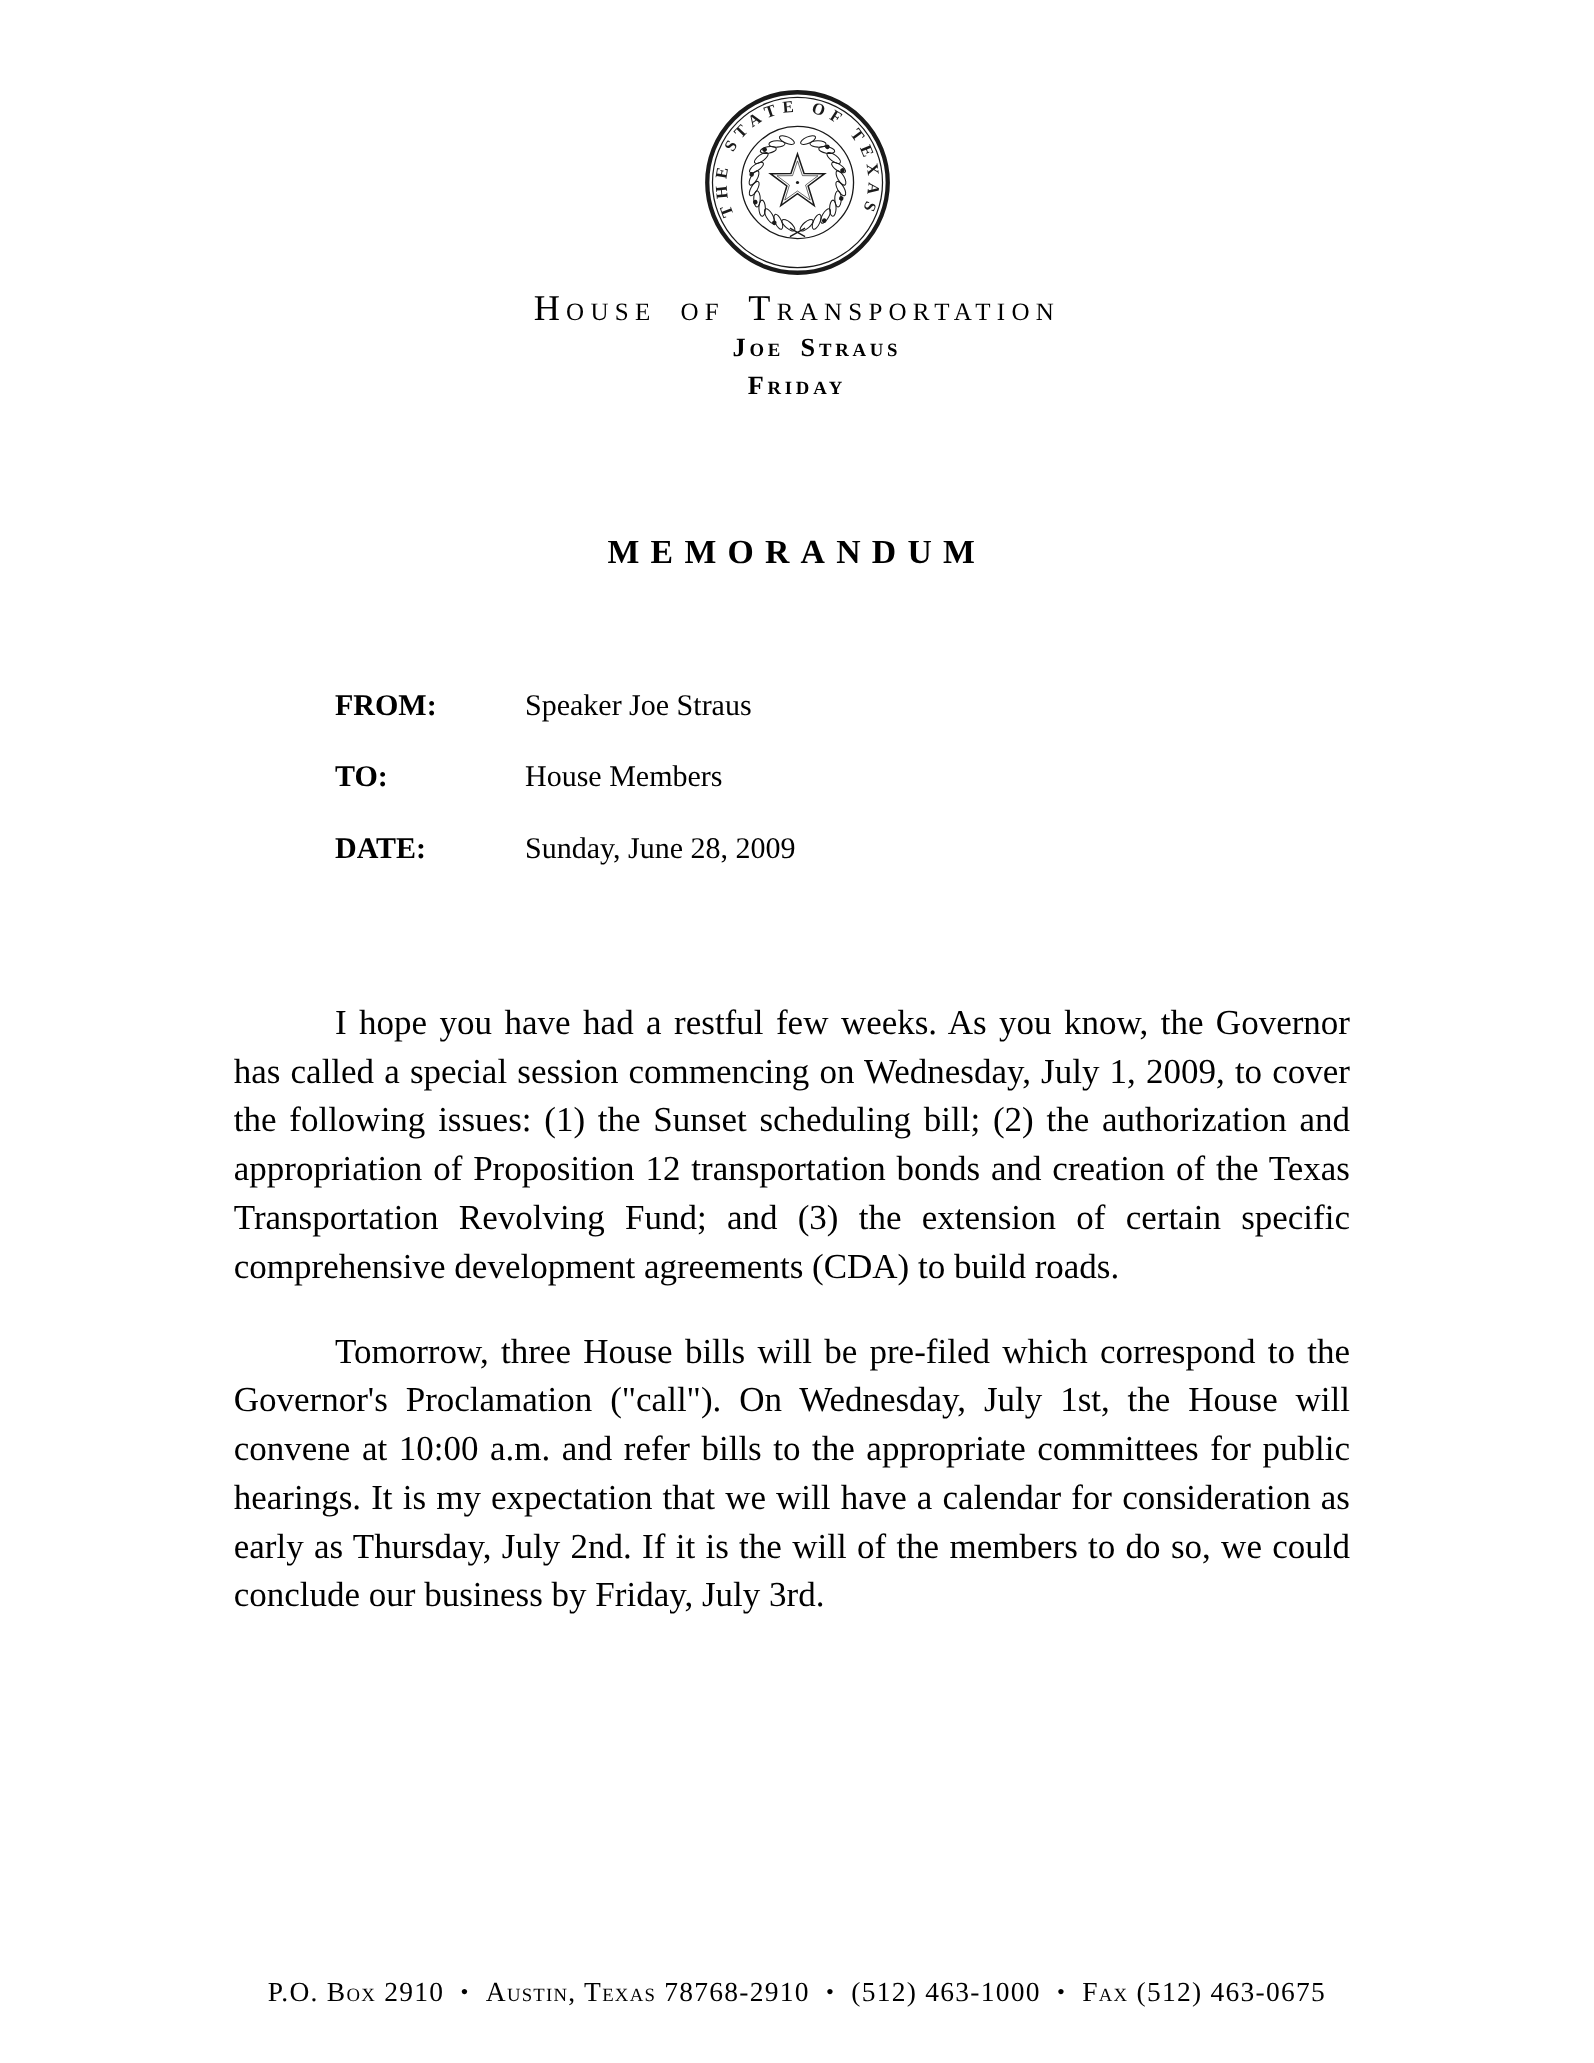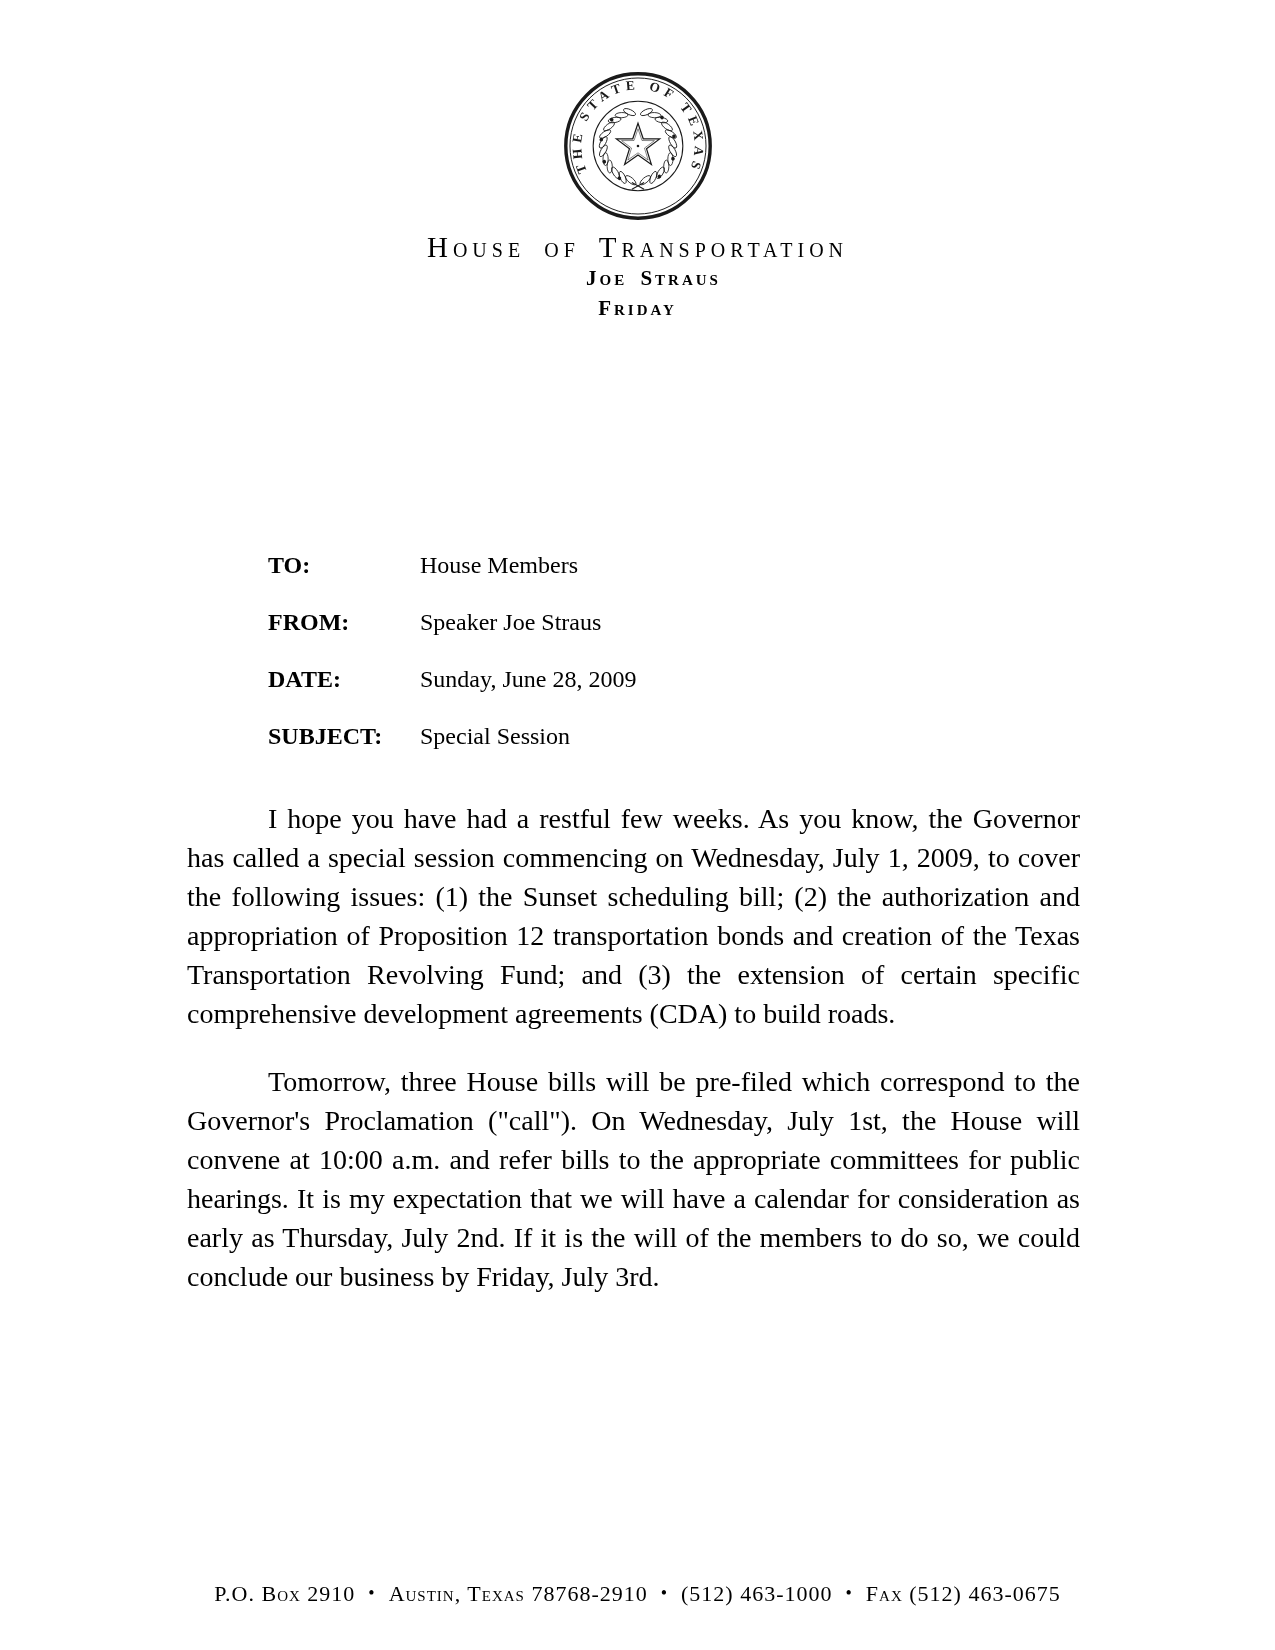--- a/index.html
+++ b/index.html
@@ -178,38 +178,35 @@
       <text font-size="17.5" letter-spacing="6.5" fill="#1a1a1a" font-family="Liberation Serif, DejaVu Serif, serif" font-weight="bold">
         <textPath href="#arcText" startOffset="50%" text-anchor="middle">THE STATE OF TEXAS</textPath>
       </text>
     </svg>
   </div>
 
   <div class="org-name">House of Transportation</div>
   <div class="speaker-name">Joe Straus</div>
   <div class="speaker-title">Friday</div>
 
+  <div class="memo-title">MEMORANDUM</div>
 
   <div class="memo-fields">
+    <div class="field-row">
+      <span class="field-label">FROM:</span>
+      <span class="field-value">Speaker Joe Straus</span>
+    </div>
     <div class="field-row">
       <span class="field-label">TO:</span>
       <span class="field-value">House Members</span>
     </div>
     <div class="field-row">
-      <span class="field-label">FROM:</span>
-      <span class="field-value">Speaker Joe Straus</span>
-    </div>
-    <div class="field-row">
       <span class="field-label">DATE:</span>
       <span class="field-value">Sunday, June 28, 2009</span>
     </div>
-    <div class="field-row">
-      <span class="field-label">SUBJECT:</span>
-      <span class="field-value">Special Session</span>
-    </div>
   </div>
 
   <div class="memo-body">
     <p>I hope you have had a restful few weeks.  As you know, the Governor has called a special session commencing on Wednesday, July 1, 2009, to cover the following issues: (1) the Sunset scheduling bill; (2) the authorization and appropriation of Proposition 12 transportation bonds and creation of the Texas Transportation Revolving Fund; and (3) the extension of certain specific comprehensive development agreements (CDA) to build roads.</p>
     <p>Tomorrow, three House bills will be pre-filed which correspond to the Governor's Proclamation ("call").  On Wednesday, July 1st, the House will convene at 10:00 a.m. and refer bills to the appropriate committees for public hearings.  It is my expectation that we will have a calendar for consideration as early as Thursday, July 2nd.  If it is the will of the members to do so, we could conclude our business by Friday, July 3rd.</p>
   </div>
 
   <div class="page-footer">
     <span>P.O. Box 2910</span><span class="sep">•</span><span>Austin, Texas 78768-2910</span><span class="sep">•</span><span>(512) 463-1000</span><span class="sep">•</span><span>Fax (512) 463-0675</span>
   </div>

